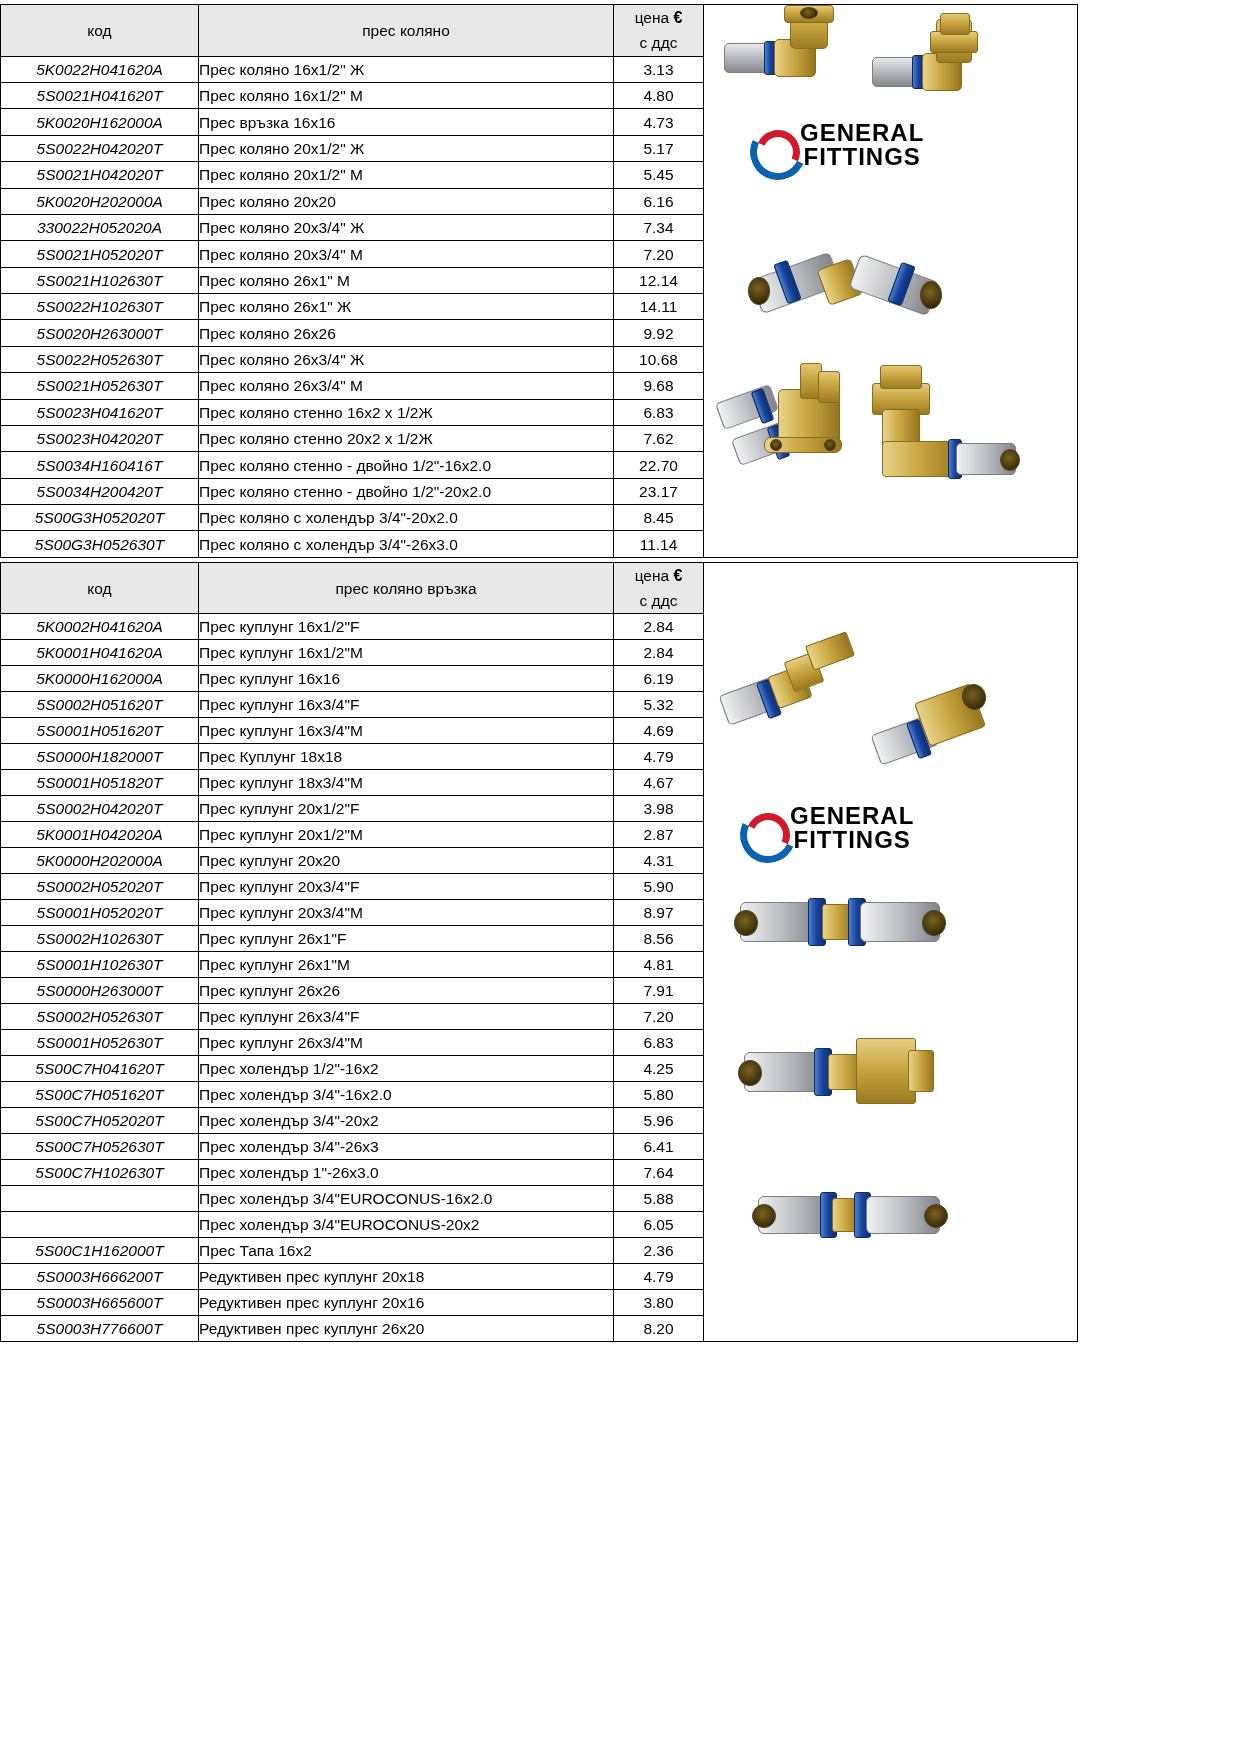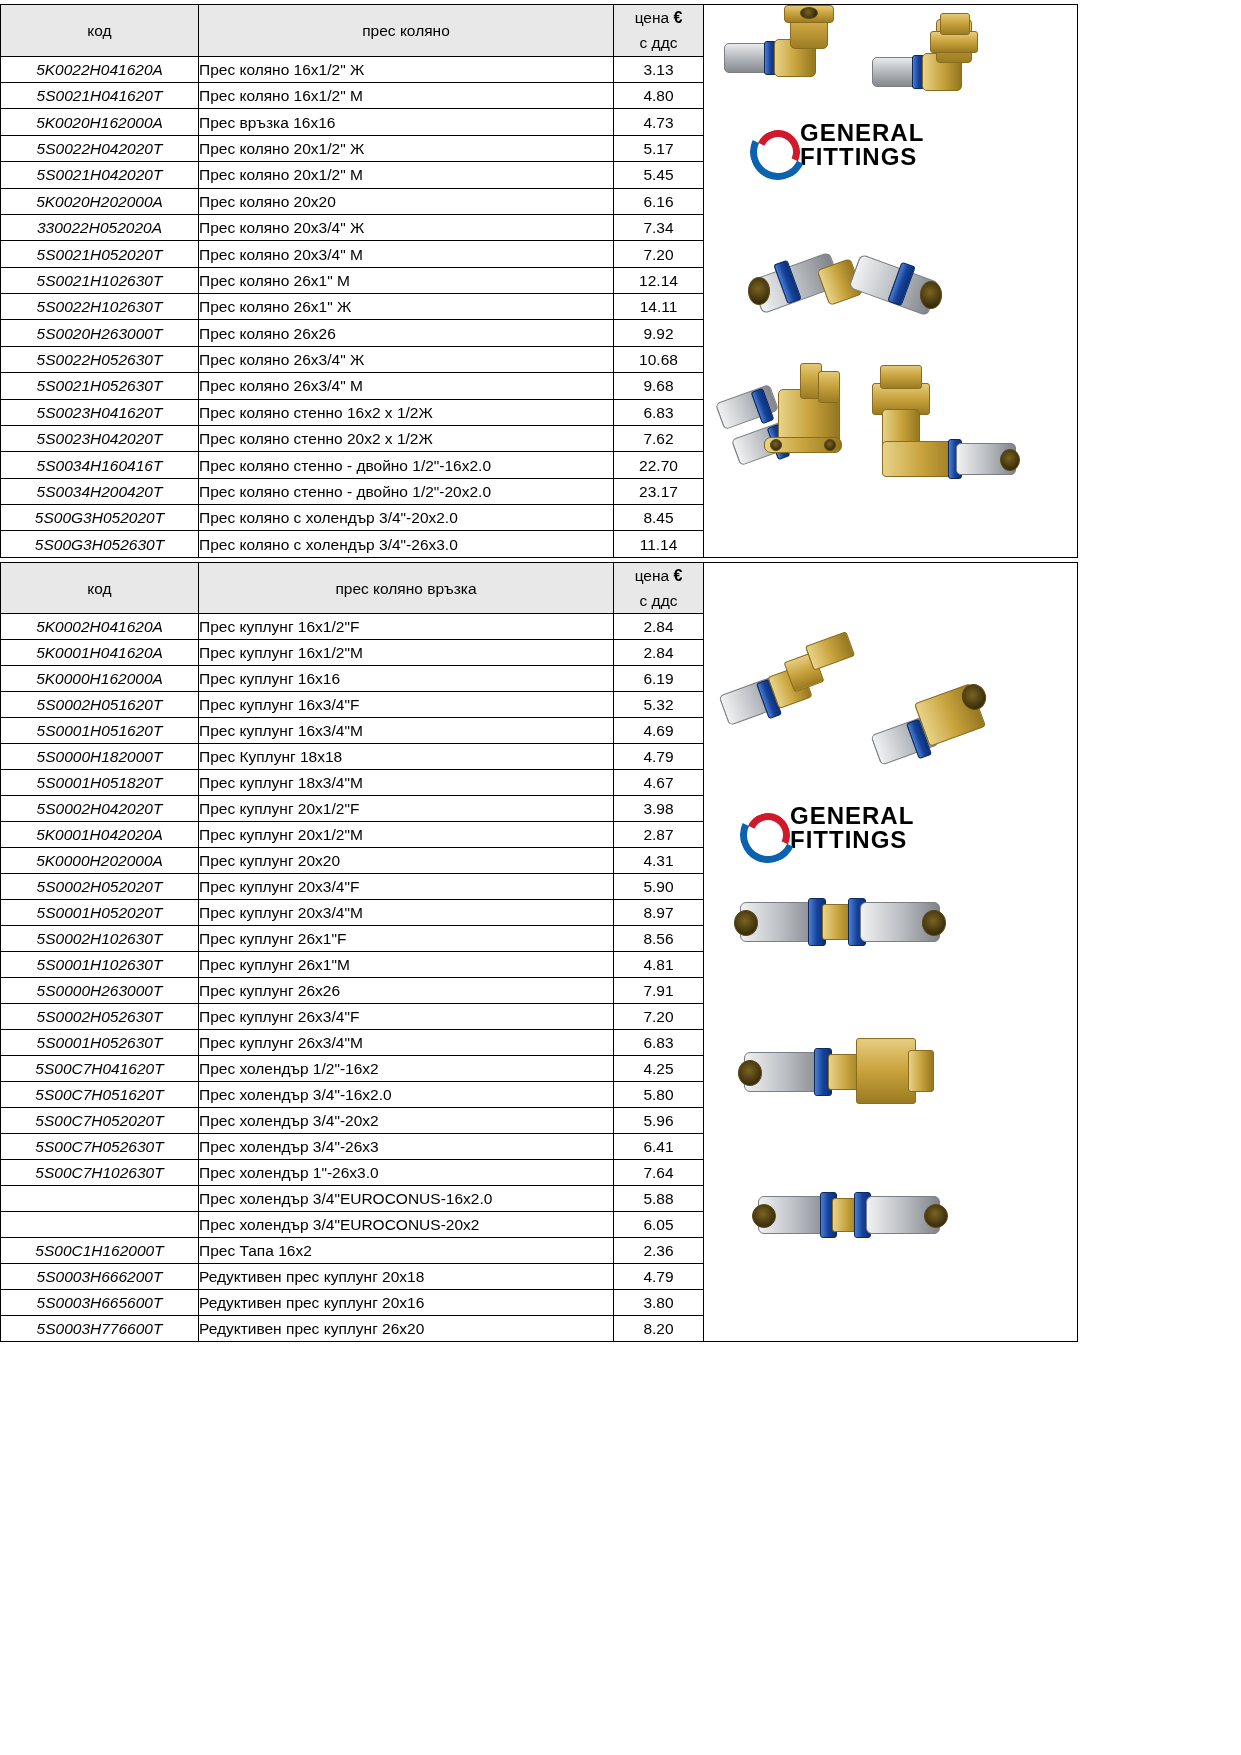--- a/index.html
+++ b/index.html
@@ -52,20 +52,21 @@
     font-size: 14px;
     line-height: 1.25;
     padding: 3px 0;
   }
   .hdr-price .cur {
     font-weight: bold;
     font-size: 16px;
   }
   .hdr-img {
     background: #ffffff;
+    text-align: center;
   }
   td.code {
     text-align: center;
     padding-left: 4px;
     white-space: nowrap;
     overflow: hidden;
     font-style: italic;
   }
   td.name {
     text-align: left;

